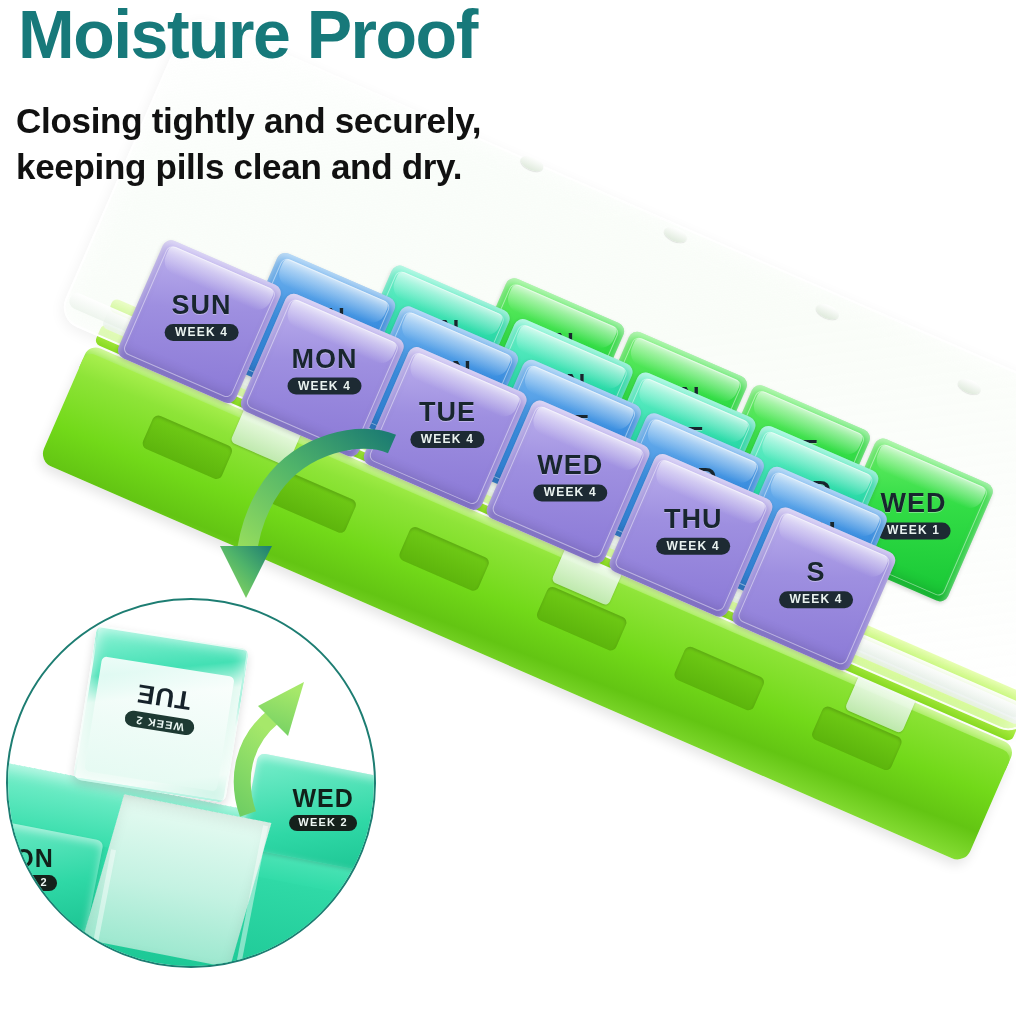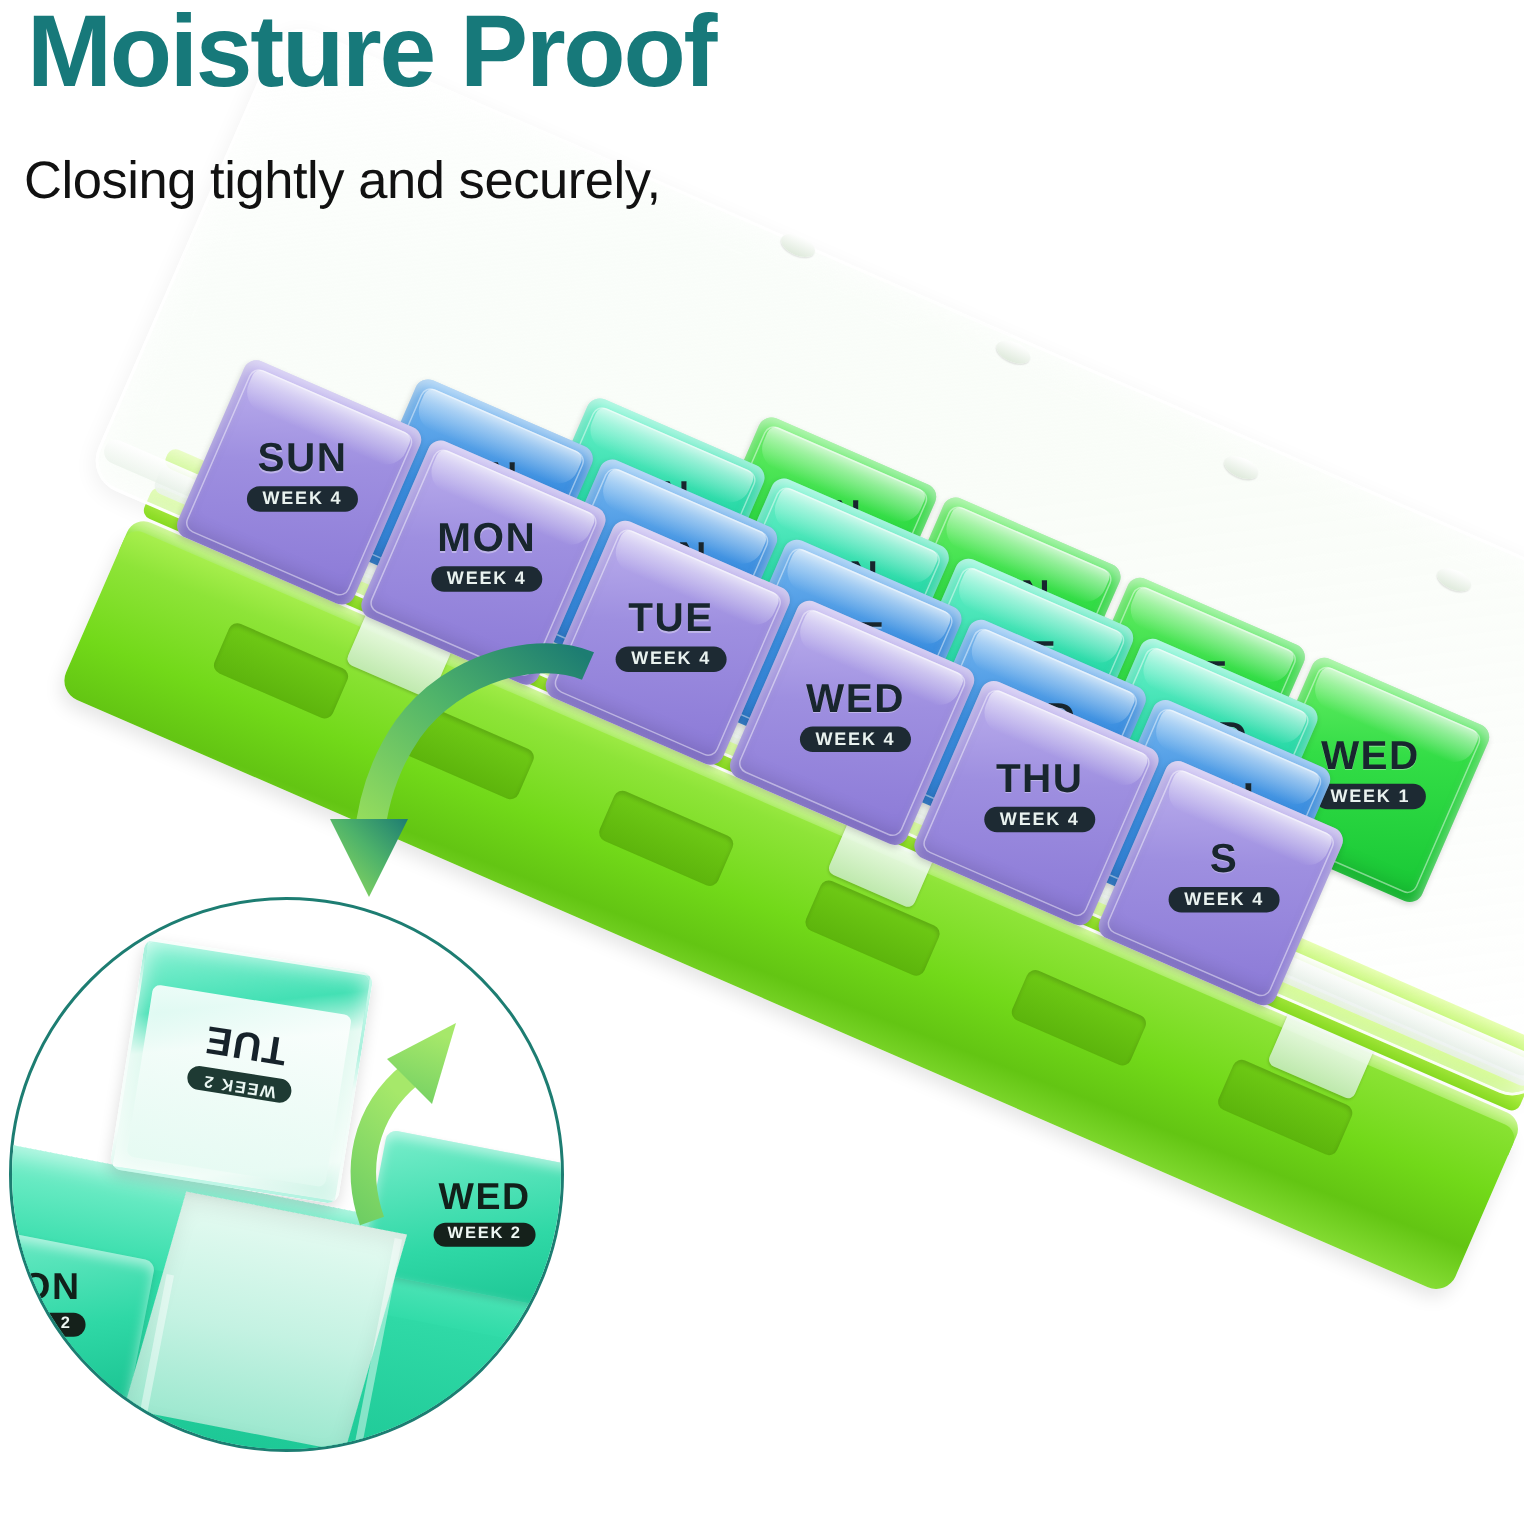--- a/index.html
+++ b/index.html
@@ -14,21 +14,21 @@
   .headline{
     position:absolute;left:18px;top:-2px;
     font-size:68px;font-weight:bold;letter-spacing:-1.5px;
     color:#17797a;line-height:1.06;white-space:nowrap;
   }
   .subline{
     position:absolute;left:16px;top:98px;
     font-size:35px;font-weight:normal;color:#111;
     line-height:1.30;letter-spacing:-0.3px;
   }
-  .subline div{white-space:nowrap;}
+  .subline div{white-space:nowrap;font-weight:bold;}
 
   
   .photo{position:absolute;left:0;top:0;width:1016px;height:1024px;}
 
   
   .organizer{
     position:absolute;
     left:250px;top:95px;
     width:1000px;height:720px;
     transform:rotate(23.5deg);
@@ -461,15 +461,16 @@
         <path d="M36 152 C 24 118, 30 80, 62 54" fill="none" stroke="url(#agrad2)" stroke-width="17" stroke-linecap="butt"></path>
         <path d="M92 20 L 46 44 L 76 74 Z" fill="url(#agrad2)"></path>
       </svg>
 
     </div>
   </div>
 
   <div class="headline">Moisture Proof</div>
   <div class="subline">
     <div>Closing tightly and securely,</div>
+    <div>keeping pills clean and dry.</div>
   </div>
 
 </div>
 
 </body></html>

